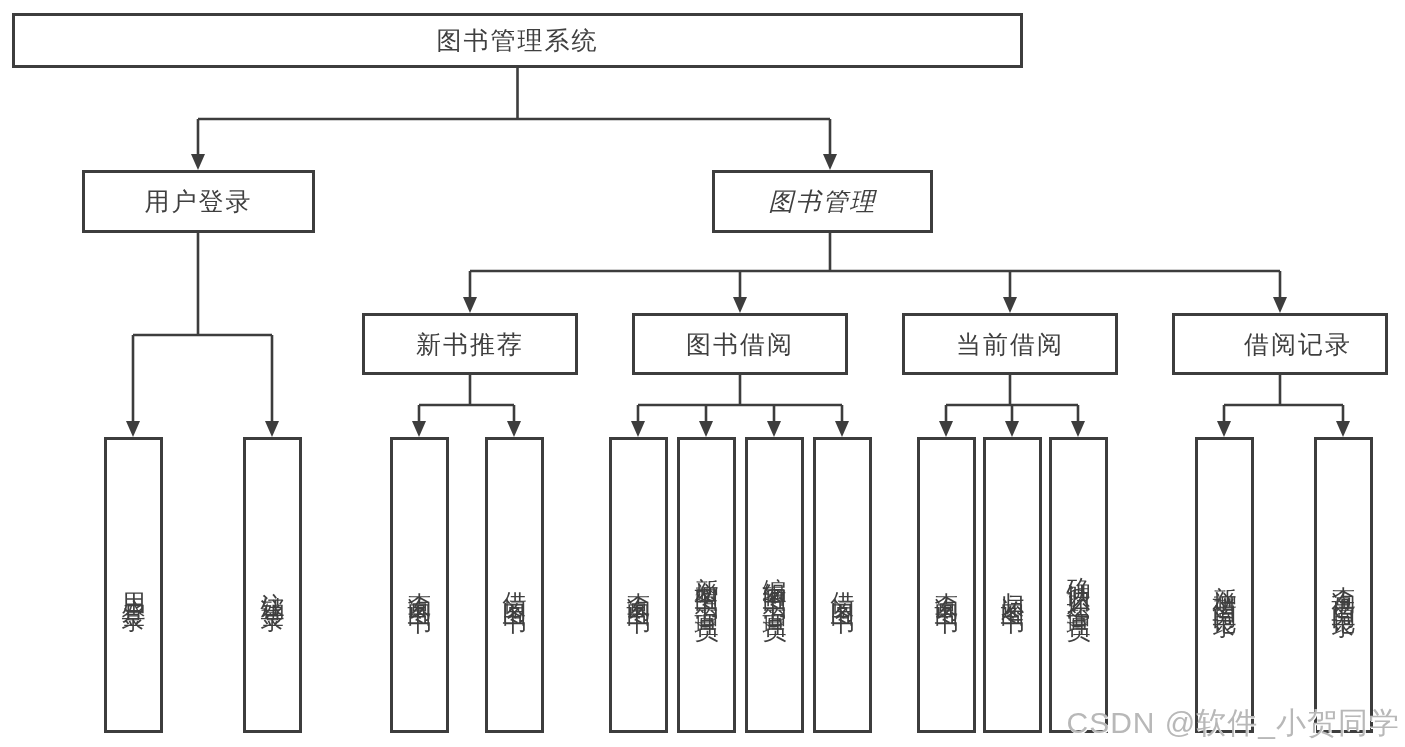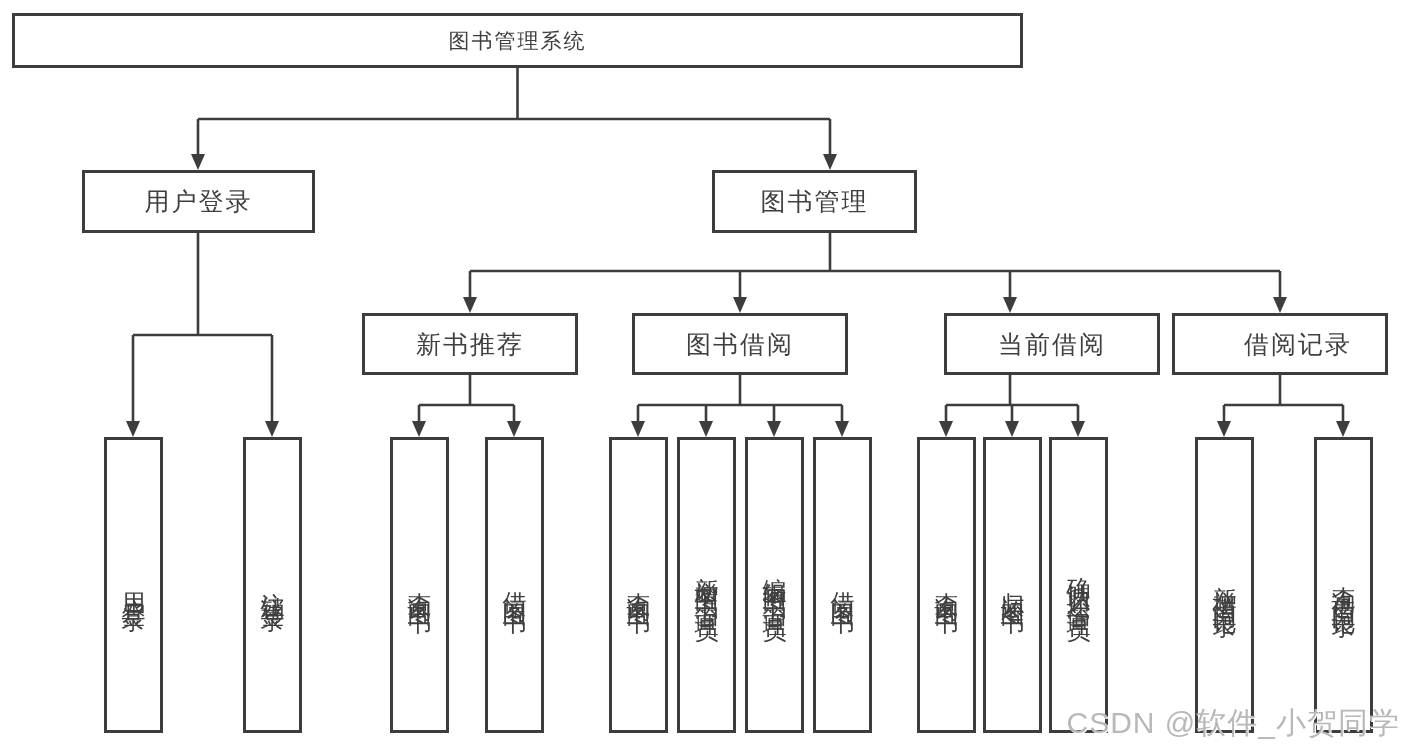--- a/index.html
+++ b/index.html
@@ -31,28 +31,28 @@
     position: absolute;
     border: 3px solid var(--line);
     background: var(--background);
     display: flex;
     align-items: center;
     justify-content: center;
     color: var(--text);
     text-align: center;
   }
 
-  .box-root   { left: 12px;  top: 13px;  width: 1011px; height: 55px; font-size: 21px; letter-spacing: 2px; }
+  .box-root   { left: 12px;  top: 13px;  width: 1011px; height: 55px; font-size: 25px; letter-spacing: 2px; }
   .box-l2     { top: 170px; height: 63px; font-size: 25px; letter-spacing: 2px; }
   .box-l2.a   { left: 82px;  width: 233px; }
-  .box-l2.b   { left: 712px; width: 205px; }
+  .box-l2.b   { left: 712px; width: 221px; font-style: italic; }
   .box-l3     { top: 313px; height: 62px; width: 216px; font-size: 25px; letter-spacing: 2px; }
   .box-l3.c1  { left: 362px; }
   .box-l3.c2  { left: 632px; }
-  .box-l3.c3  { left: 944px; }
+  .box-l3.c3  { left: 902px; }
   .box-l3.c4  { left: 1172px; padding-left: 36px; }
 
   .leaf {
     top: 437px;
     width: 59px;
     height: 296px;
   }
   .leaf span {
     writing-mode: vertical-rl;
     font-size: 24px;

